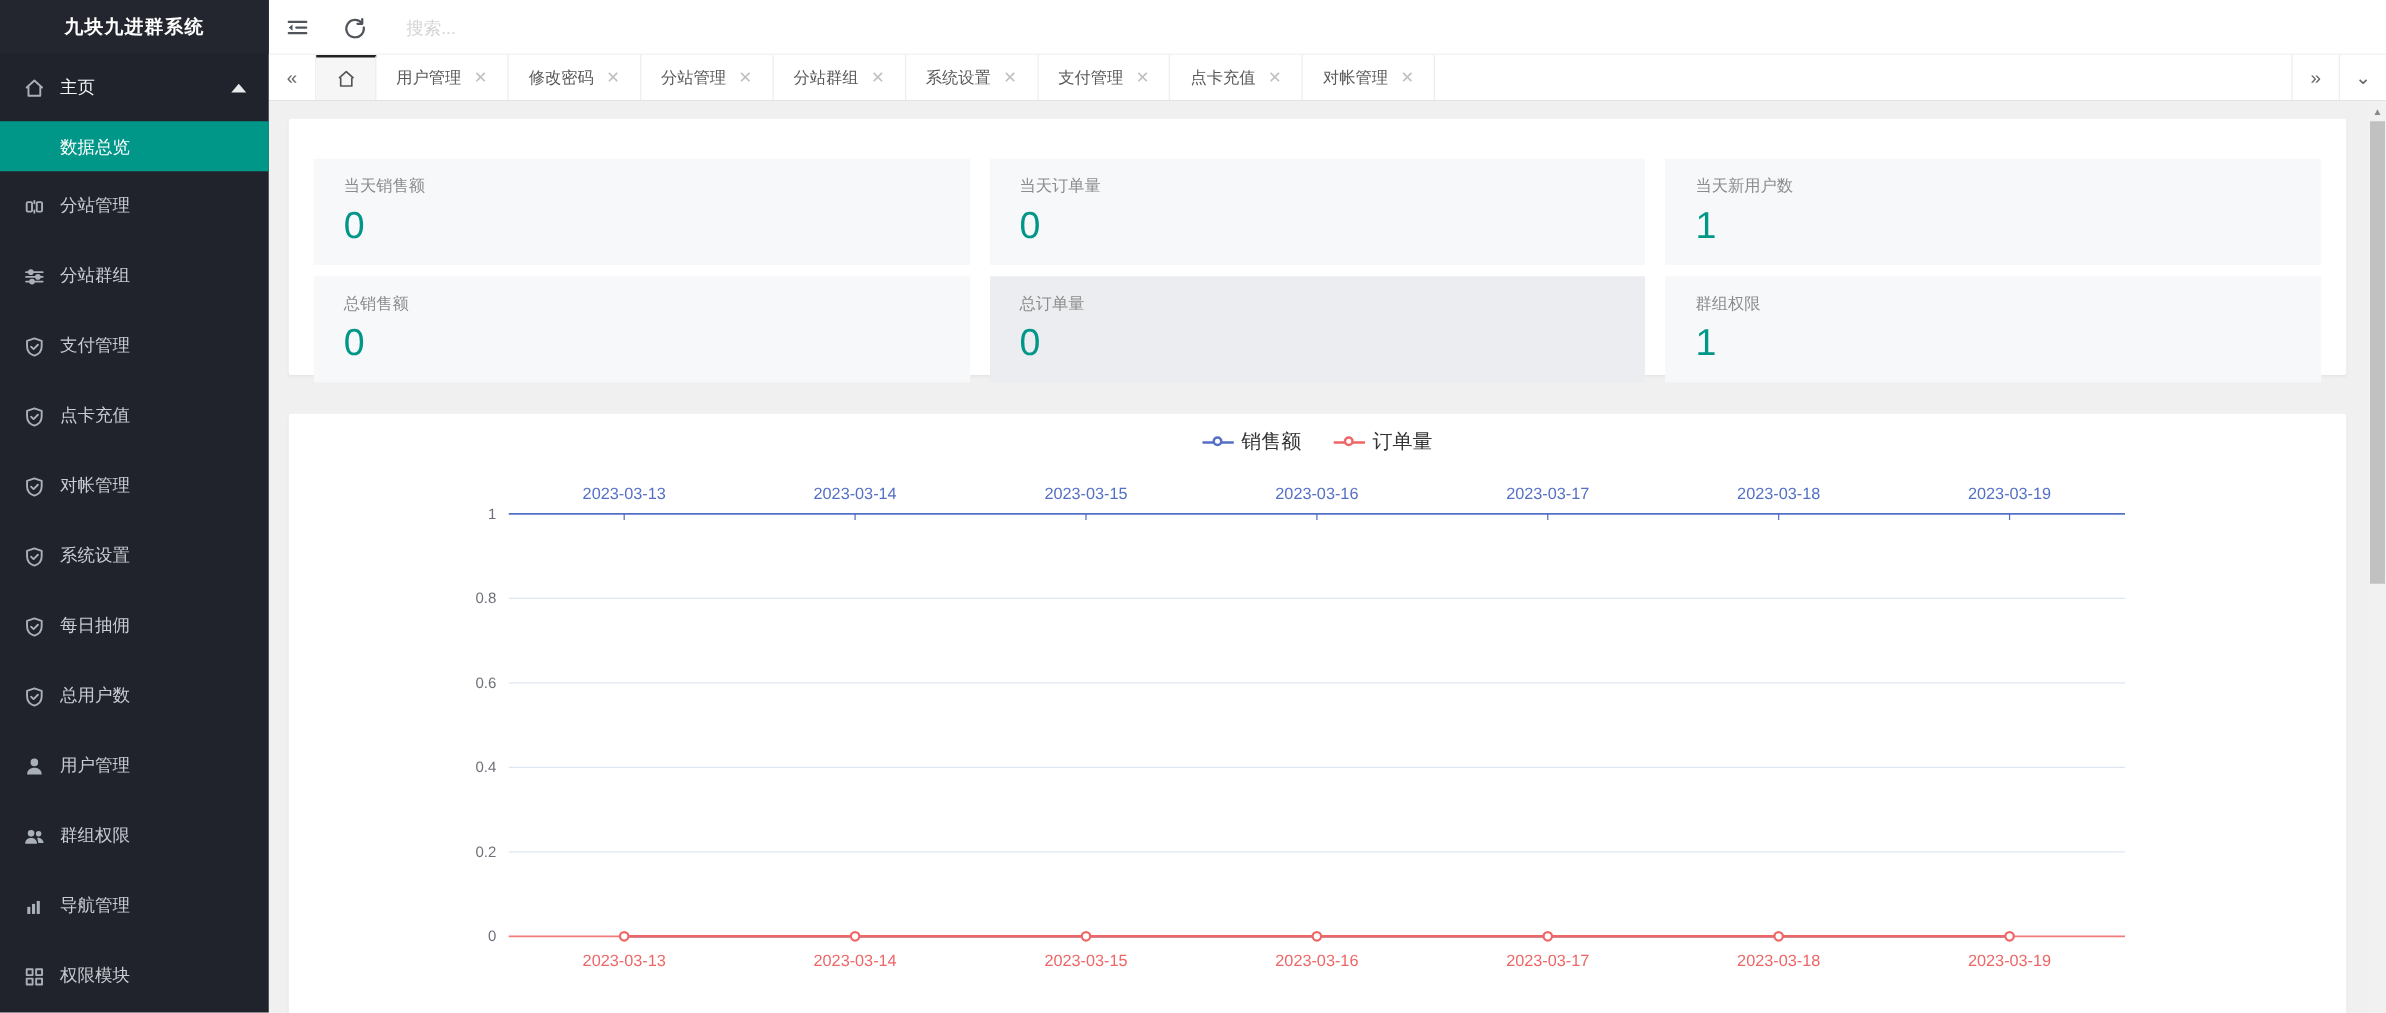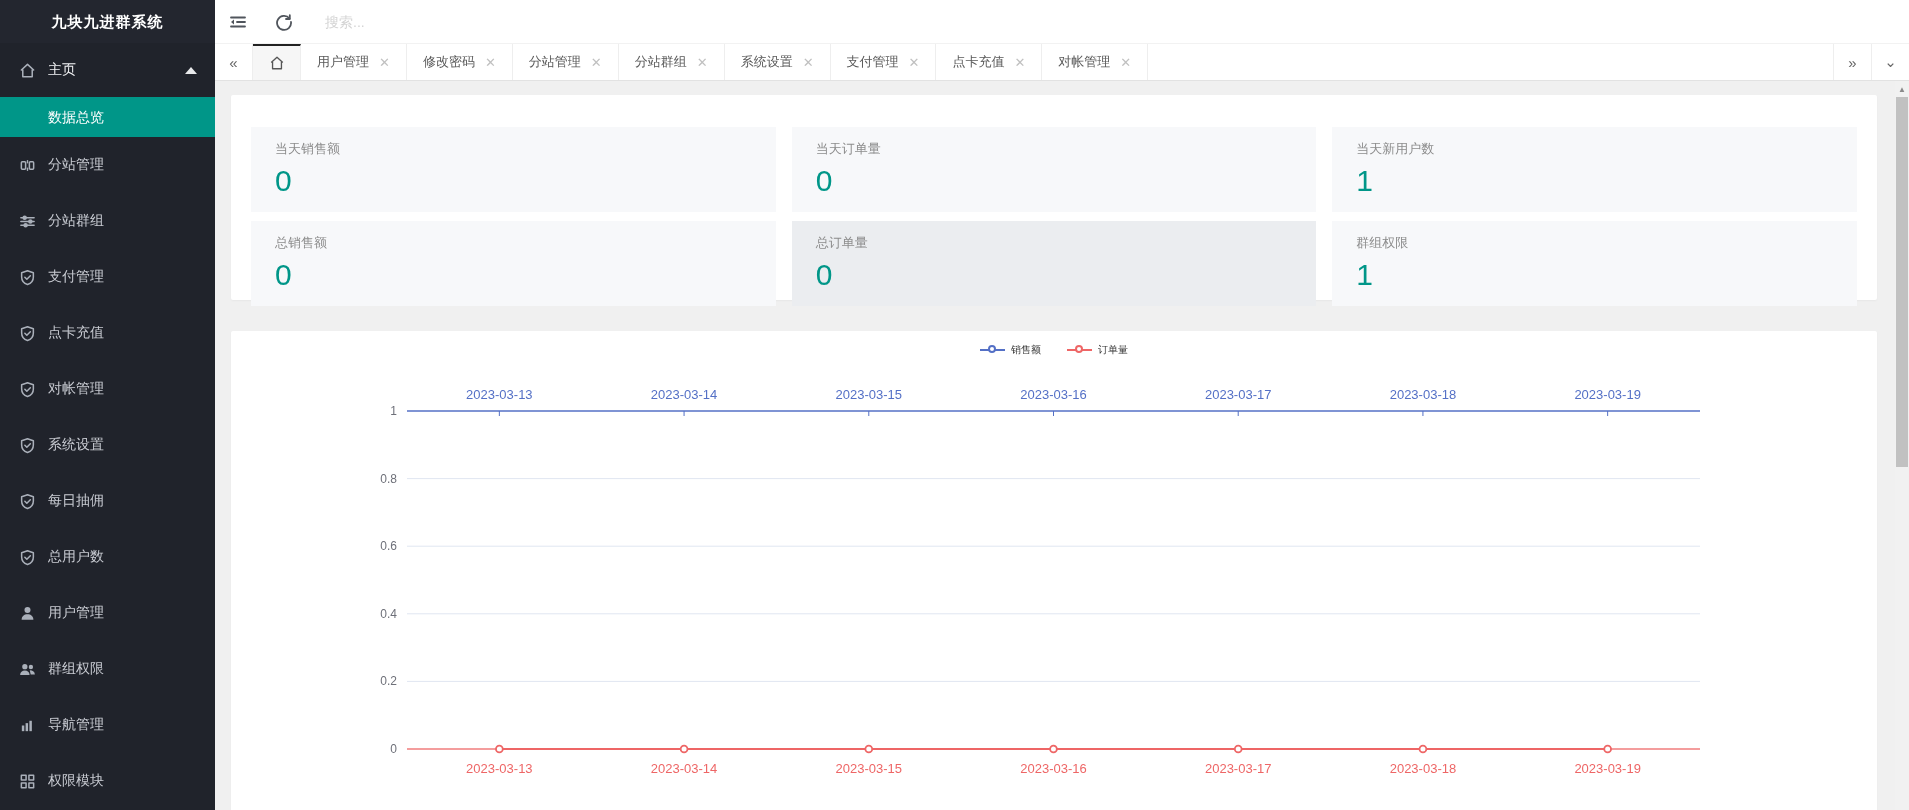--- a/index.html
+++ b/index.html
@@ -74,21 +74,21 @@
   .cards-grid { display:grid; grid-template-columns:repeat(3,1fr);
     grid-template-rows:85px 85px; gap:9px 16px; height:100%; }
   .stat-card { background:#f7f8fa; padding:13px 24px; cursor:default; }
   .stat-card.darker { background:#ebedf0; }
   .stat-label { font-size:13px; color:#8c8c8c; }
   .stat-value { font-size:30px; color:#009688; margin-top:6px; line-height:1.1; }
 
   .chart-panel { left:16px; top:250px; width:1646px; height:560px; }
   .legend { position:absolute; left:0; top:12px; width:100%; display:flex;
     justify-content:center; gap:26px; }
-  .legend-item { display:flex; align-items:center; font-size:10px; color:#333;
+  .legend-item { display:flex; align-items:center; font-size:16px; color:#333;
     cursor:pointer;font-family:Liberation Serif, serif; }
   .legend-marker { position:relative; width:25px; height:10px; margin-right:6px; }
   .legend-marker .lm-line { position:absolute; left:0; right:0; top:4px; height:2px; }
   .legend-marker .lm-dot { position:absolute; left:8px; top:0; width:8px; height:8px;
     border-radius:50%; background:#fff; border-width:2px; border-style:solid; }
   #chart-svg { position:absolute; left:0; top:0; }
 
   
   .scrollbar { position:absolute; right:0; top:81px; width:14px; height:729px;
     background:#f1f1f1; z-index:6; }

